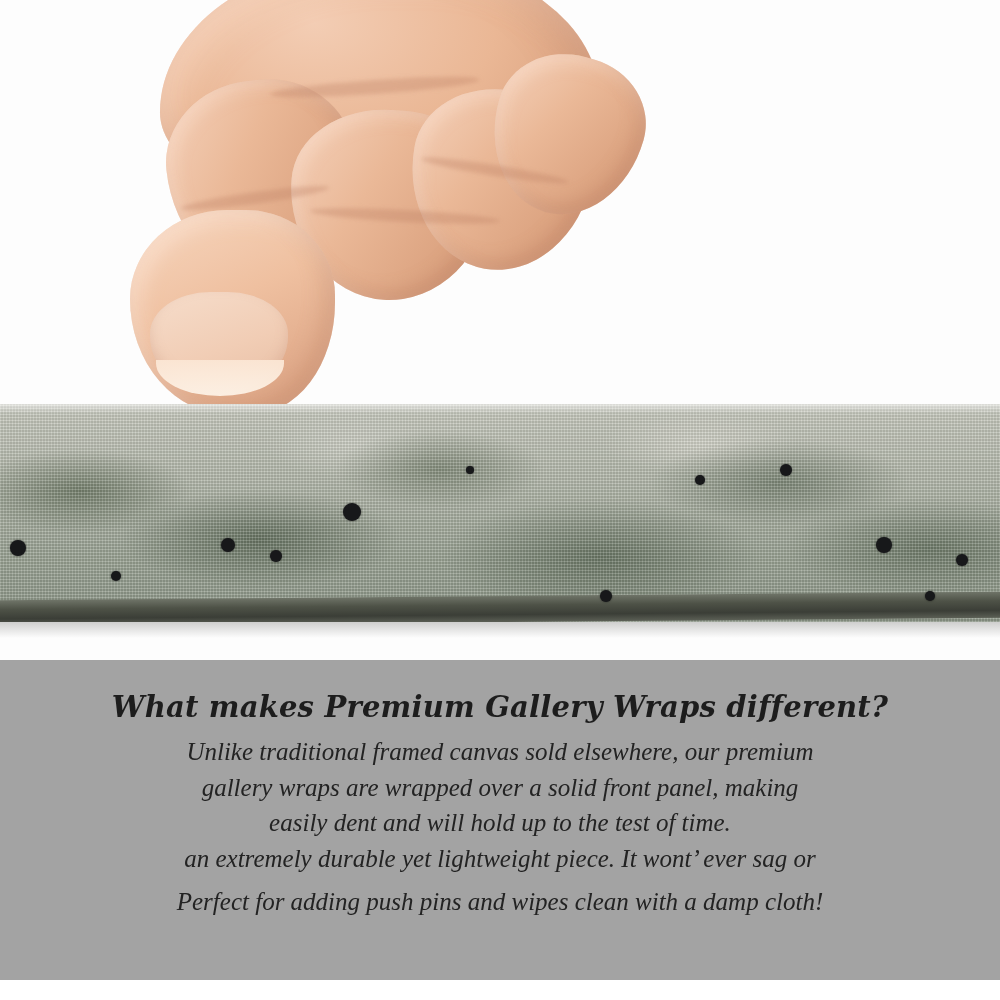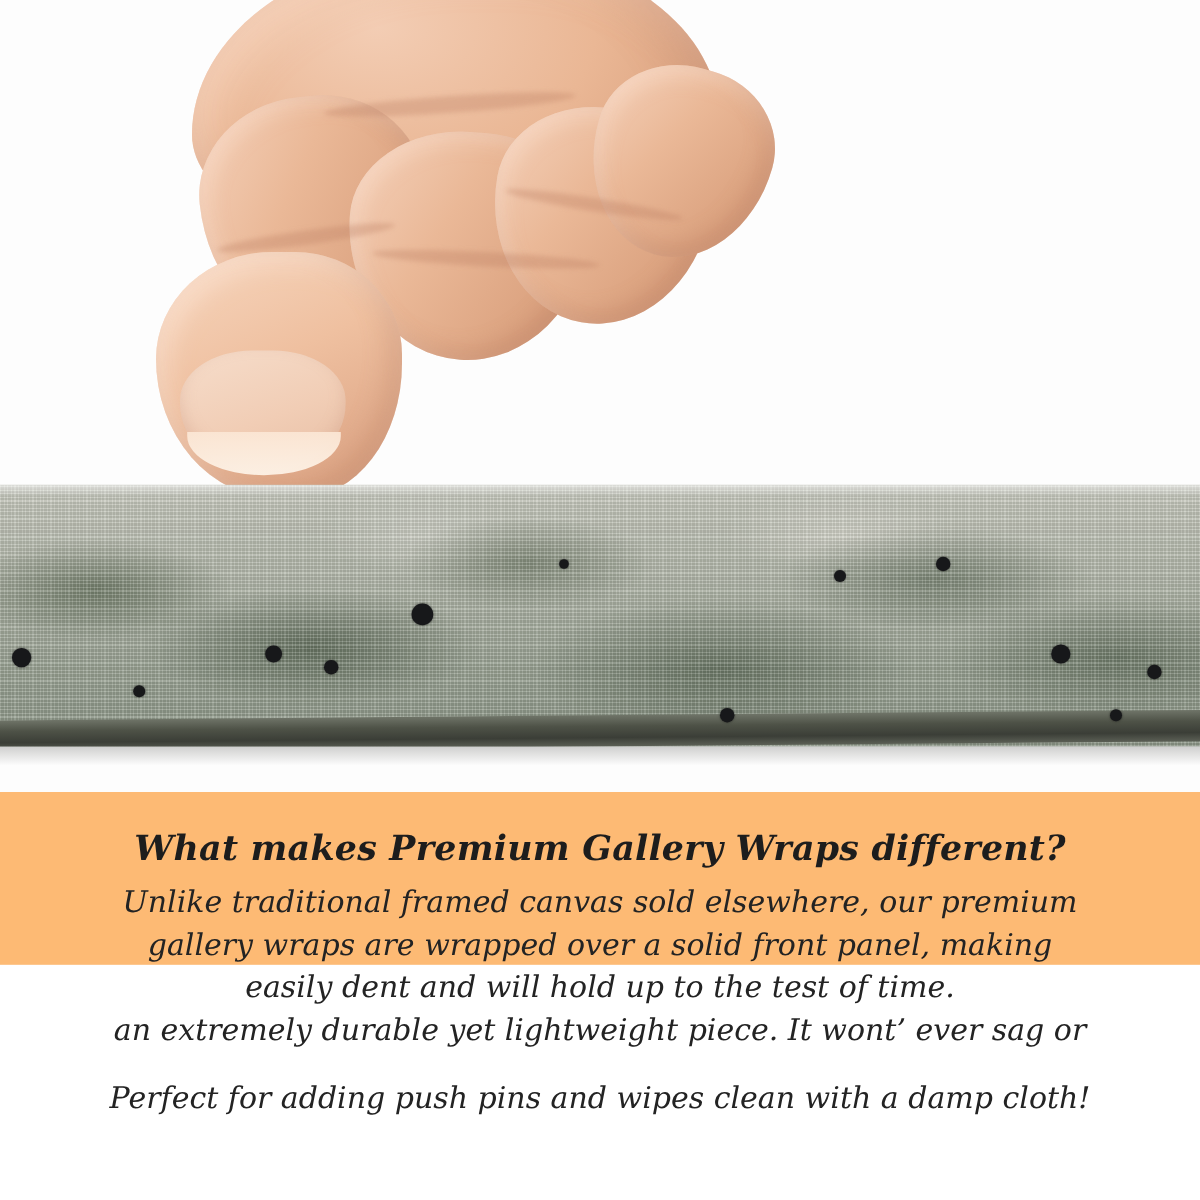--- a/index.html
+++ b/index.html
@@ -10,22 +10,22 @@
   body {
     width: 1000px;
     height: 1000px;
     overflow: hidden;
     font-family: "DejaVu Sans", sans-serif;
   }
 
   .page {
     position: relative;
     width: 1000px;
-    height: 804px;
-    background: #fdba74;
+    height: 980px;
+    background: #a3a3a3;
   }
 
   
   .photo-area {
     position: absolute;
     left: 0;
     top: 0;
     width: 1000px;
     height: 660px;
     background: #fdfdfd;
@@ -181,23 +181,24 @@
     font-weight: 700;
     letter-spacing: .2px;
     color: #1d1d1d;
   }
   .caption p {
     margin: 0;
     font-size: 25px;
     font-style: italic;
     line-height: 1.42;
     color: #232323;
+    font-family: Liberation Serif, serif;
   }
   .caption .line { display: block; }
-  .caption .last { margin-top: 21px; display: block; }
+  .caption .last { margin-top: 8px; display: block; }
 </style>
 </head>
 <body>
 
 <div class="page">
 
   <div class="photo-area">
 
     <div class="hand">
       <div class="knuckles"></div>

